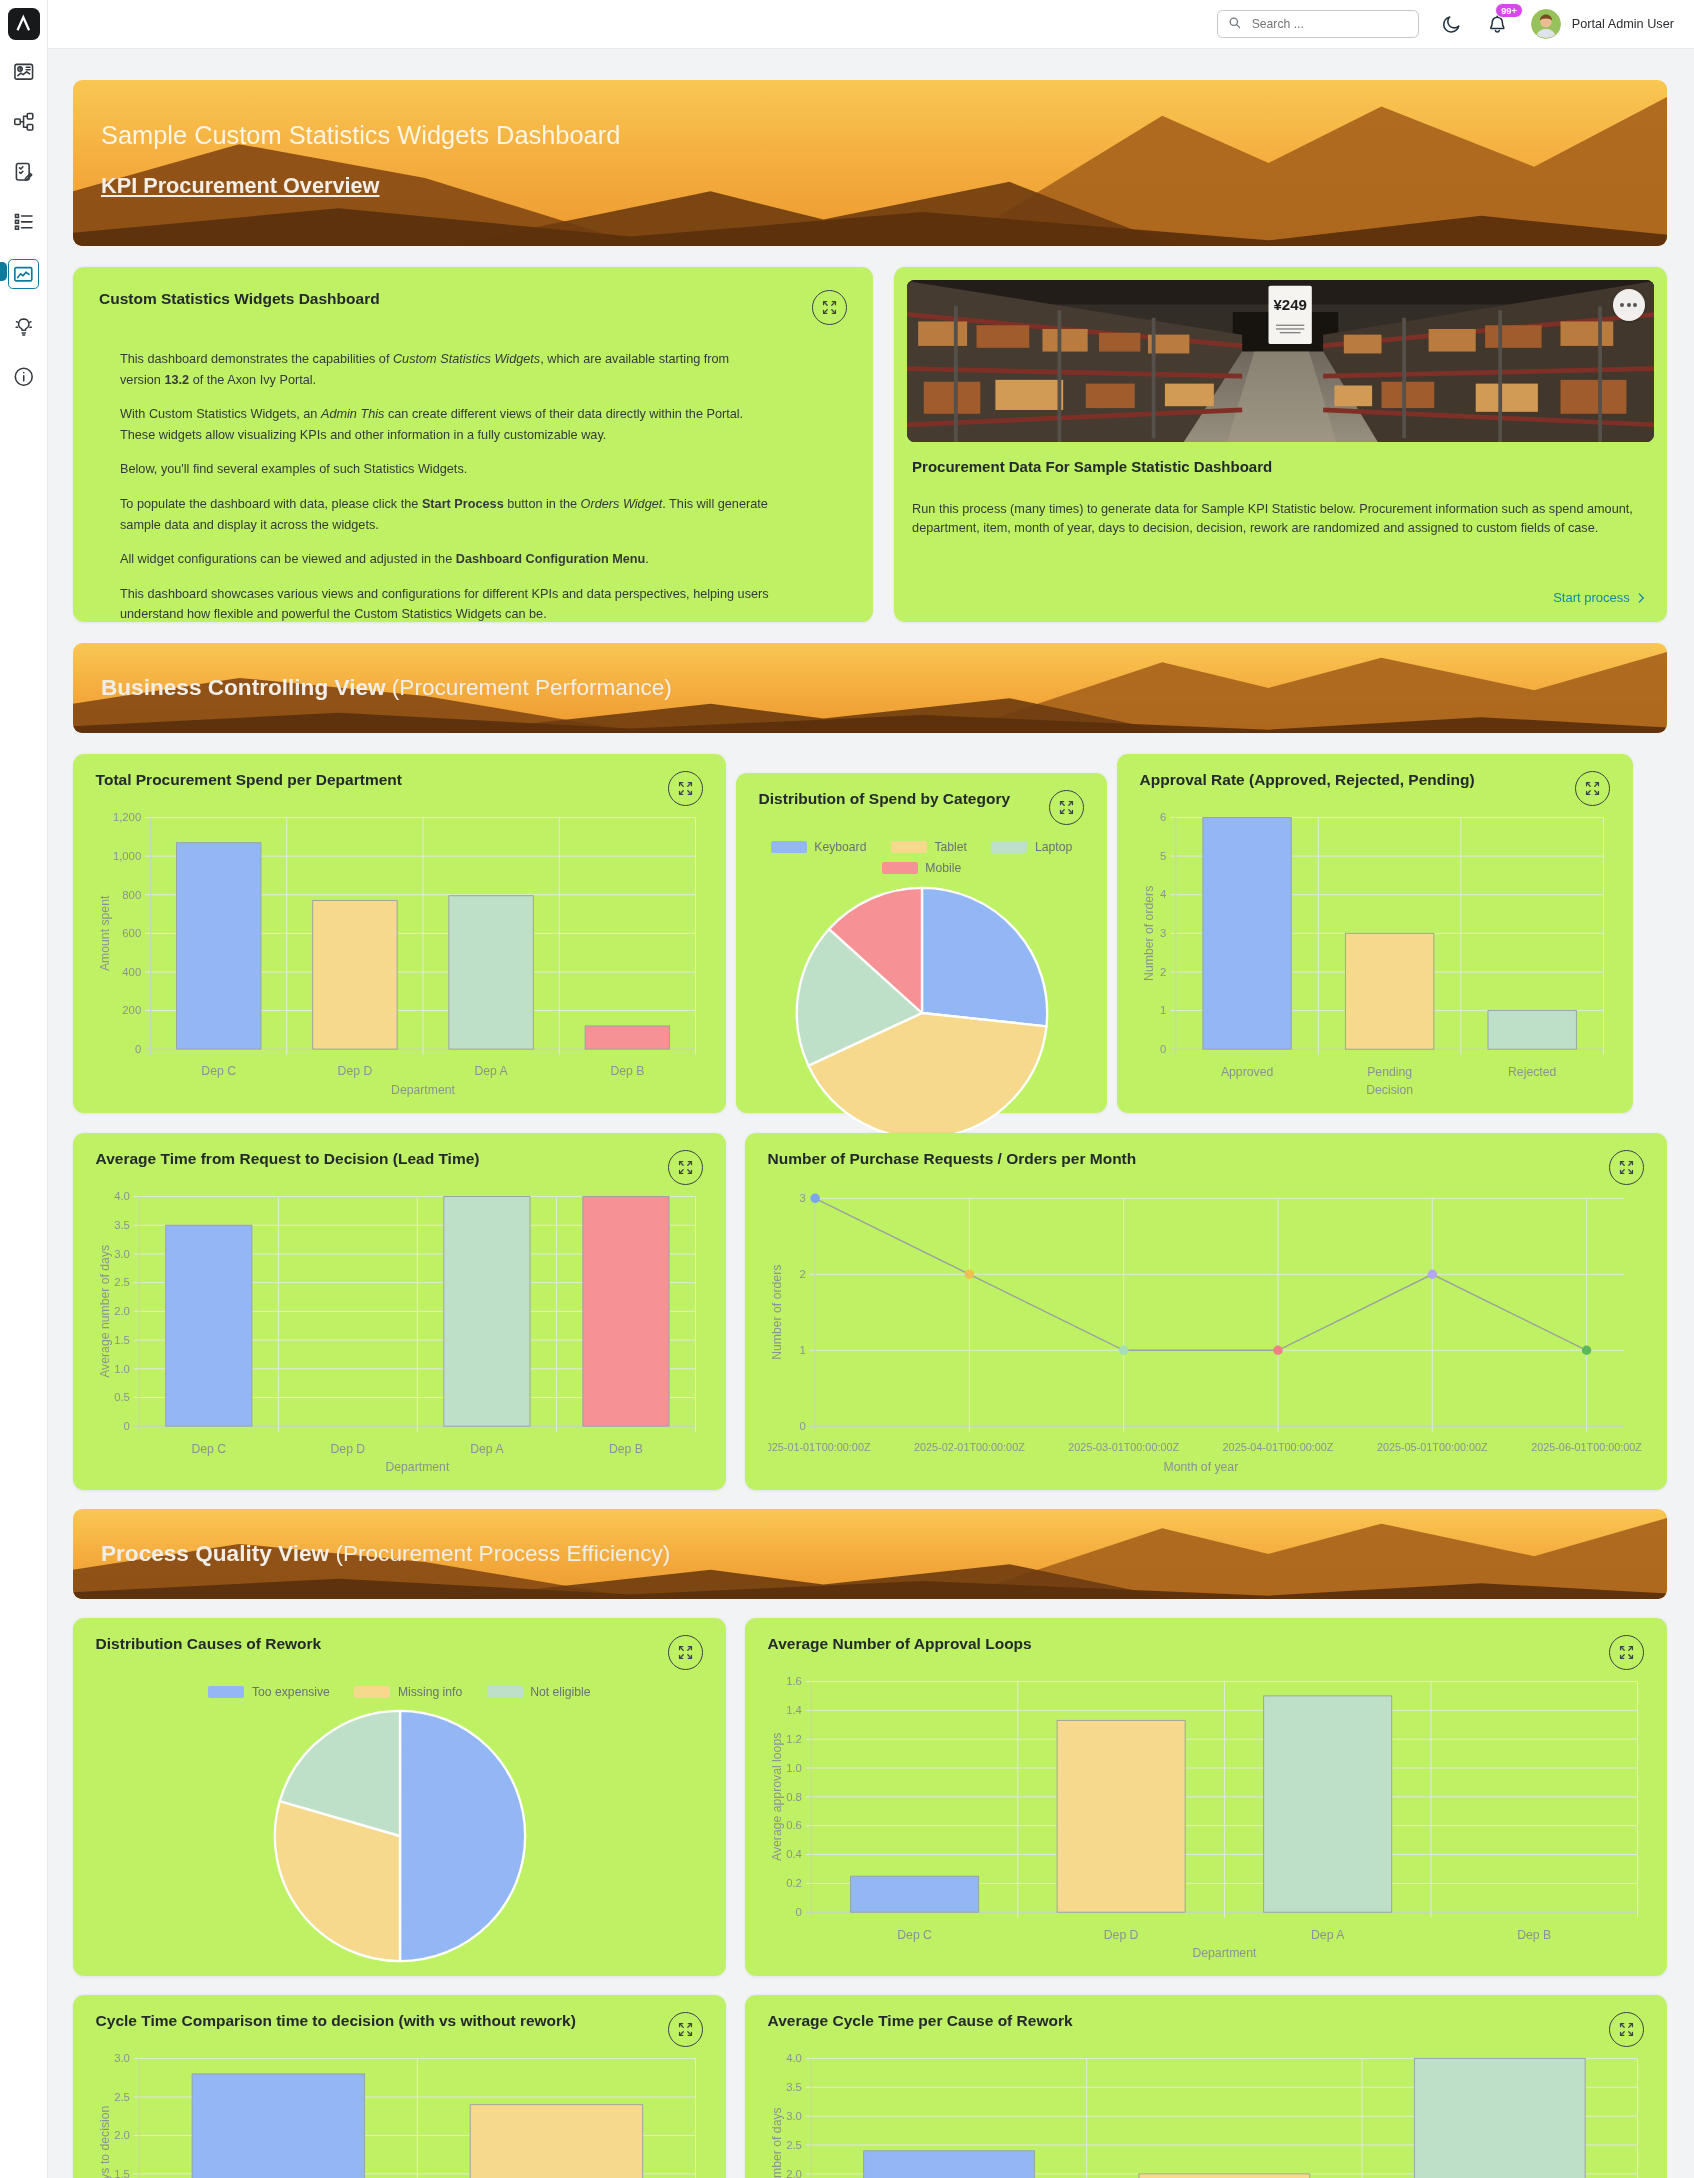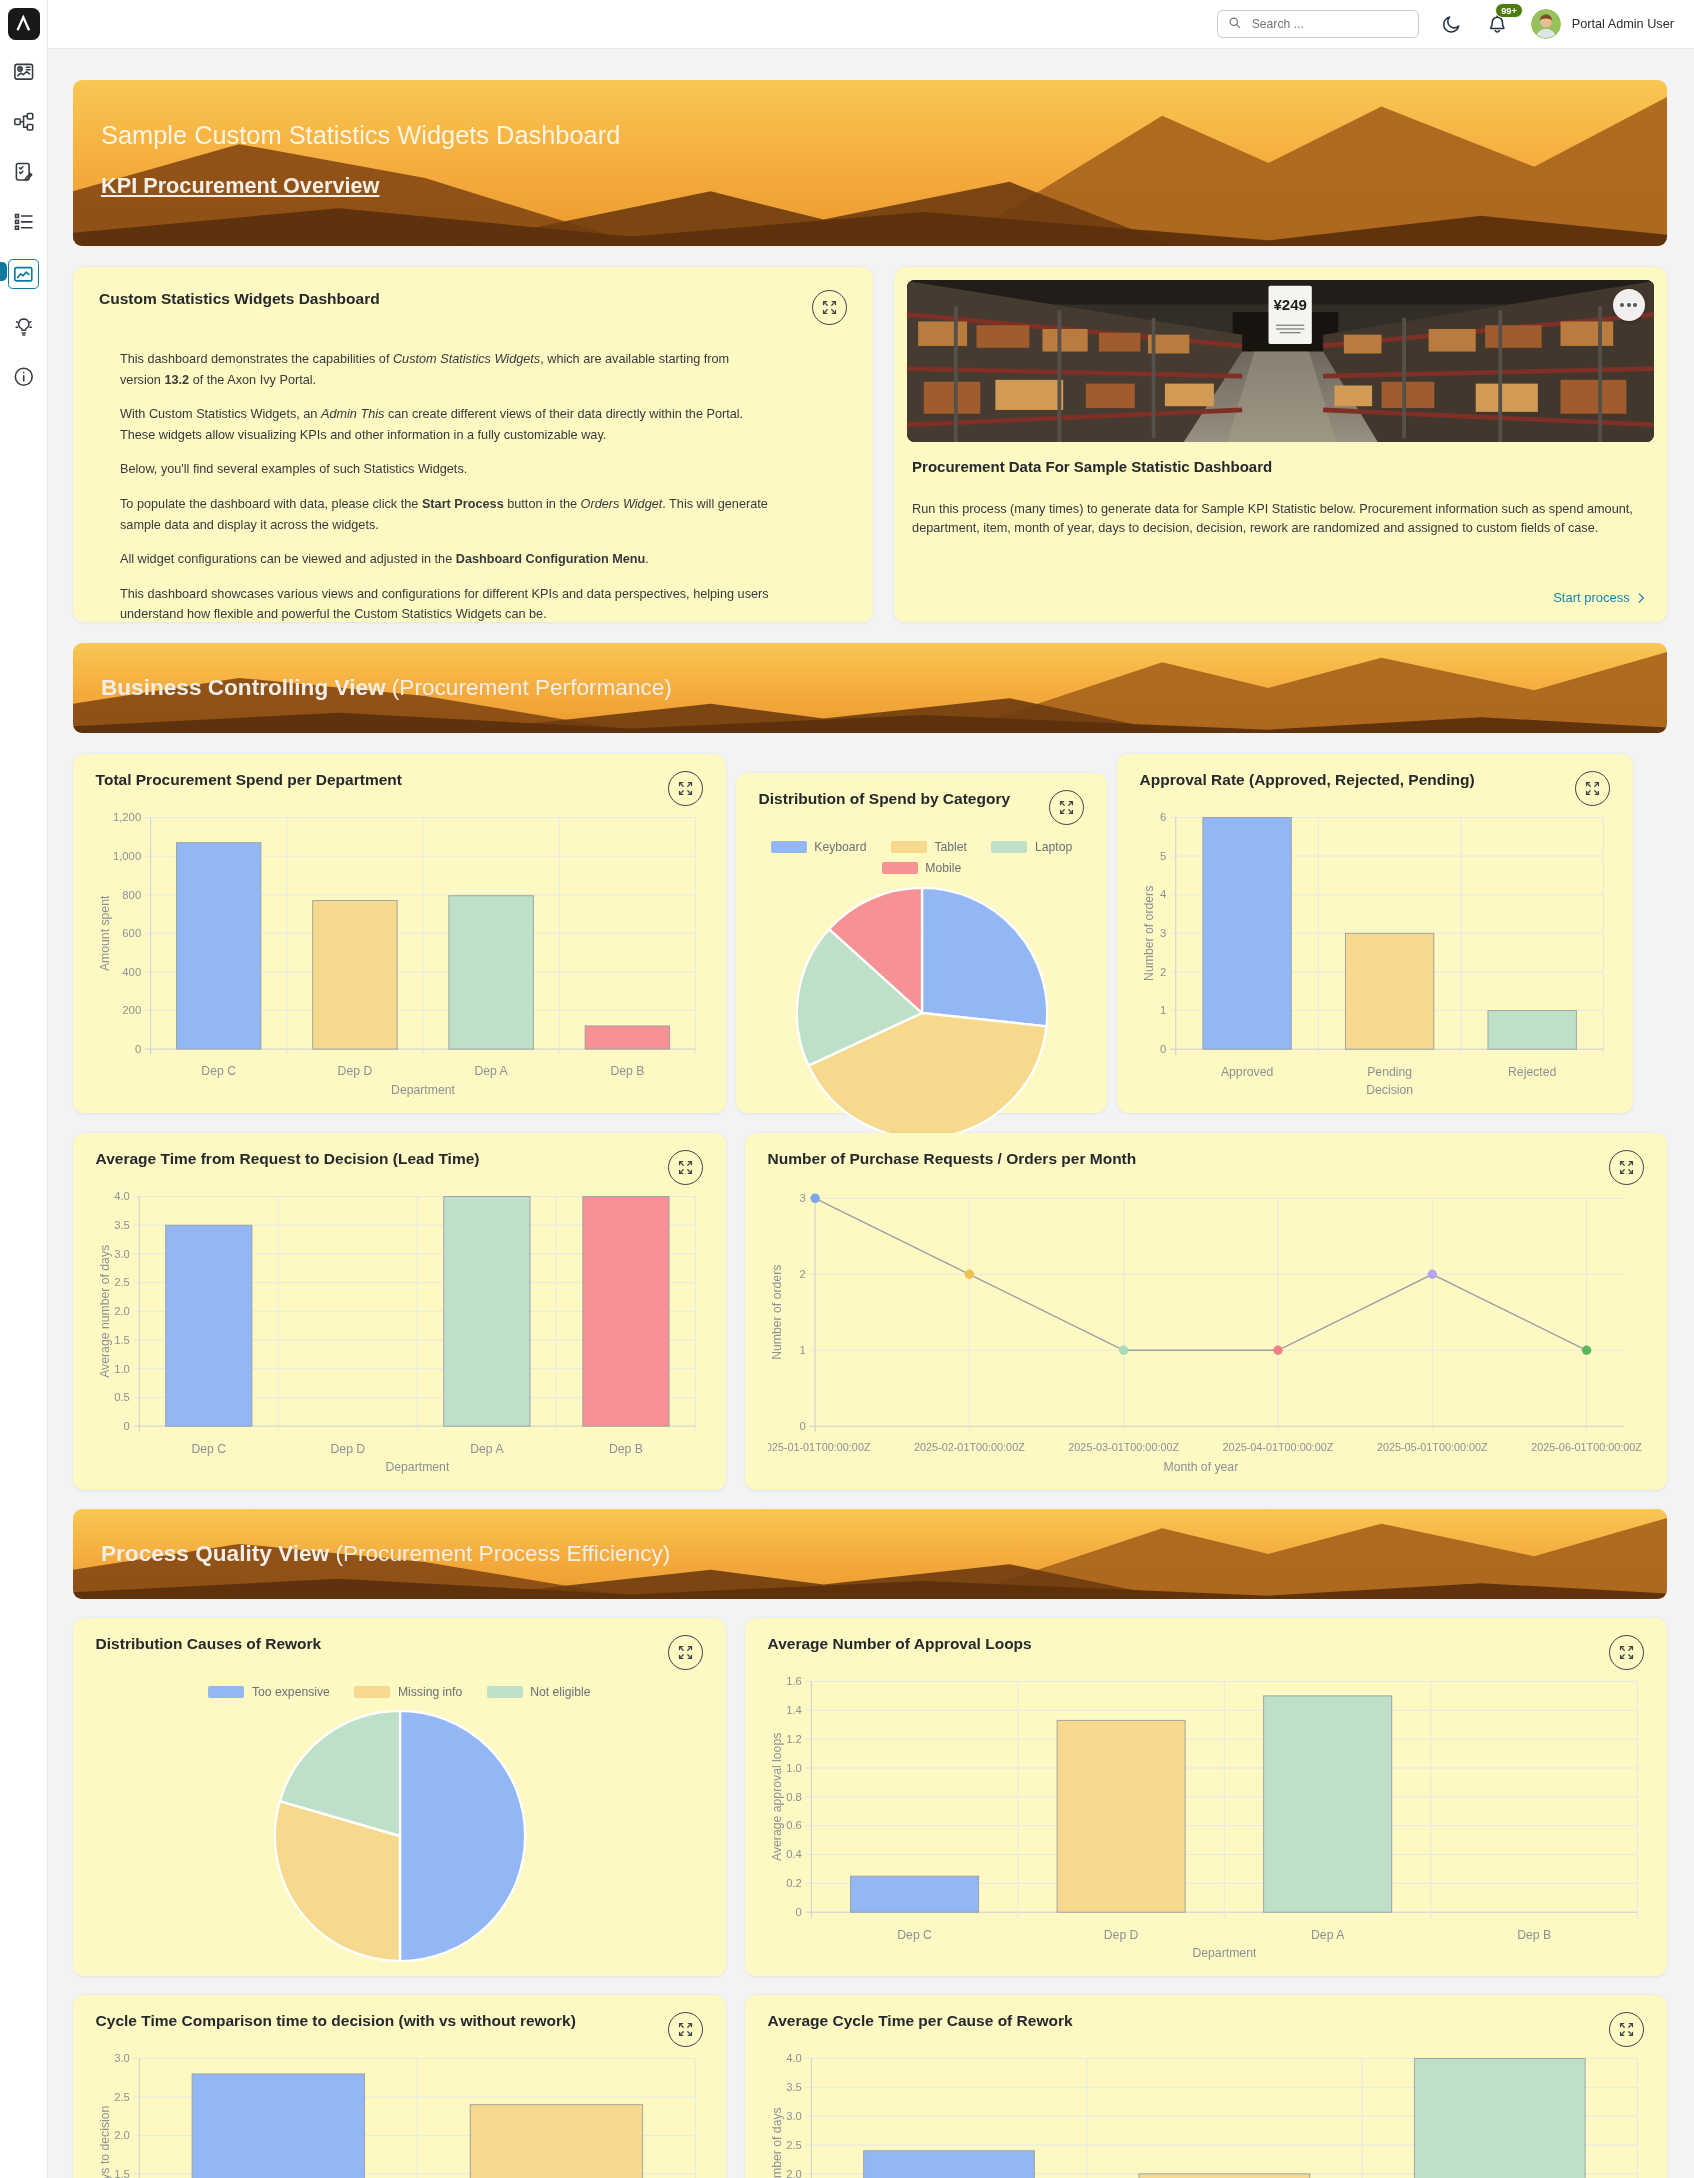--- a/index.html
+++ b/index.html
@@ -10,21 +10,21 @@
   
   .topbar{position:absolute;left:0;top:0;width:1695px;height:49px;background:#fff;
     border-bottom:0.9px solid #e7e9ea;display:flex;align-items:center;justify-content:flex-end;
     padding-right:21px;box-sizing:border-box;gap:21px;z-index:5;}
   .searchbox{display:flex;align-items:center;gap:7.5px;border:0.9px solid #c4c9cd;border-radius:5.6px;
     height:28px;width:202px;padding:0 9.4px;box-sizing:border-box;background:#fff;}
   .searchbox input{border:none;outline:none;font-size:12.2px;width:141px;color:#444;background:transparent;
     font-family:"Liberation Sans",sans-serif;}
   .tb-icon{width:24.5px;height:24.5px;display:flex;align-items:center;justify-content:center;cursor:pointer;}
   .bell-wrap{position:relative;}
-  .badge{position:absolute;top:-8.5px;right:-13px;background:#4d7c0f;color:#fff;font-size:9.4px;
+  .badge{position:absolute;top:-8.5px;right:-13px;background:#d946ef;color:#fff;font-size:9.4px;
     font-weight:bold;padding:1.9px 4.7px;border-radius:8.5px;border:1.9px solid #fff;line-height:1;}
   .userchip{display:flex;align-items:center;gap:11px;cursor:pointer;}
   .avatar{width:30px;height:30px;border-radius:50%;overflow:hidden;flex:0 0 auto;}
   .username{font-size:12.7px;color:#2b2f33;}
   
   .sidebar{position:absolute;left:0;top:0;width:47px;height:2179px;background:#fff;
     border-right:0.9px solid #e7e9ea;z-index:6;display:flex;flex-direction:column;align-items:center;}
   .logo{width:32px;height:32px;background:#17191b;border-radius:7.5px;margin-top:7.5px;
     display:flex;align-items:center;justify-content:center;cursor:pointer;}
   .side-icons{display:flex;flex-direction:column;gap:25.4px;margin-top:20px;align-items:center;}
@@ -40,21 +40,21 @@
   .hero{height:166px;}
   .hero-text{position:absolute;left:28px;top:41px;z-index:2;}
   .hero-title{font-size:25.4px;font-weight:normal;color:rgba(255,250,240,.93);margin:0;}
   .hero-sub{font-size:21.7px;font-weight:bold;color:#f3efe8;margin:22.6px 0 0 0;text-decoration:underline;}
   .section-banner{height:90px;margin-top:21px;}
   .section-banner .stext{position:absolute;left:28px;top:50%;transform:translateY(-50%);z-index:2;
     font-size:22.6px;color:#f1eee8;}
   .stext b{font-weight:bold;}
   
   .row{display:flex;gap:21px;}
-  .card{background:#fef9c3;border-radius:11.3px;box-shadow:0 0.9px 2.8px rgba(0,0,0,.07);box-sizing:border-box;}
+  .card{background:#bef264;border-radius:11.3px;box-shadow:0 0.9px 2.8px rgba(0,0,0,.07);box-sizing:border-box;}
   .intro-row{margin-top:21px;height:355px;}
   .intro-row .card{flex:1 1 0;}
   .intro-card{padding:22.6px 26px;display:flex;flex-direction:column;}
   .card-head{display:flex;align-items:flex-start;justify-content:space-between;}
   .card-title{font-size:15.5px;font-weight:bold;margin:0;color:#24292e;}
   .expand-btn{width:35px;height:35px;border-radius:50%;border:1.4px solid #3c4347;background:transparent;
     display:flex;align-items:center;justify-content:center;cursor:pointer;flex:0 0 auto;padding:0;}
   .intro-body{margin:24.5px 75px 0 21px;font-size:12.7px;line-height:1.62;color:#36393c;}
   .intro-body p{margin:0 0 14px 0;}
   .intro-body .i{font-style:italic;}

